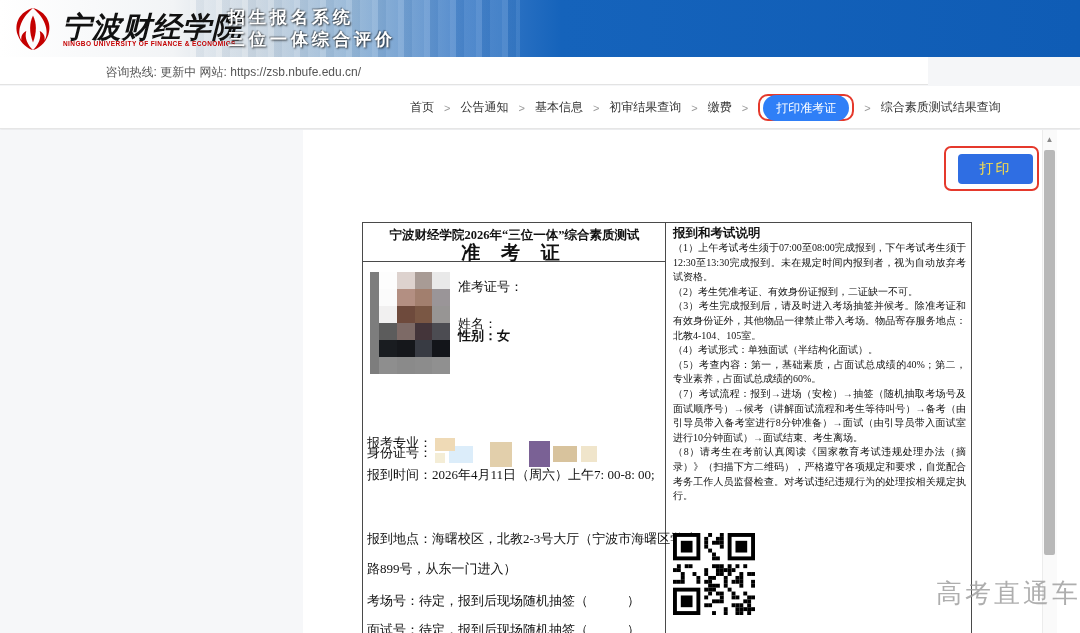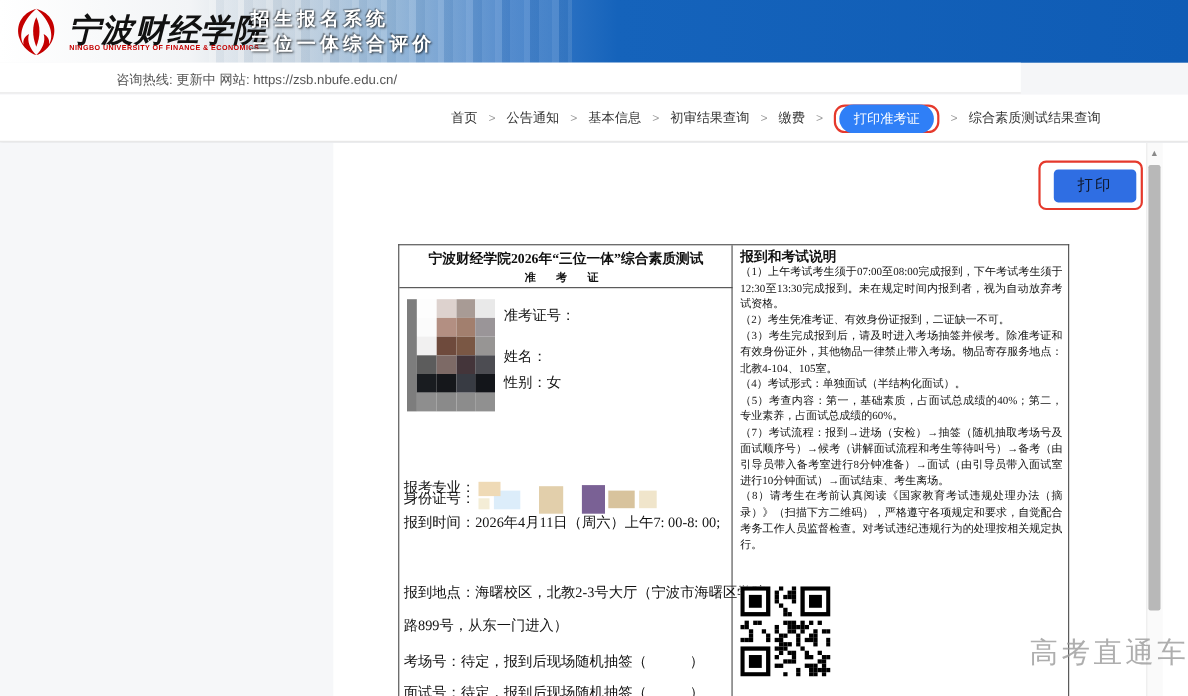--- a/index.html
+++ b/index.html
@@ -32,35 +32,35 @@
   .nav-active { background:#2f7ff7; color:#fff; font-size:12px; padding:6px 13px; border-radius:14px; }
 
   
   #content-bg { position:absolute; left:0; top:130px; width:1080px; height:503px; background:#f6f7f9; }
   #panel { position:absolute; left:303px; top:130px; width:777px; height:503px; background:#fff; }
 
   
   #print-outline { position:absolute; left:944px; top:146px; width:95px; height:45px;
     border:2px solid #e5392c; border-radius:7px; }
   #print-btn { position:absolute; left:958px; top:154px; width:75px; height:30px; background:#2f6ee3;
-    color:#0f172a; font-size:14px; border:none; border-radius:4px; cursor:pointer; letter-spacing:2px; }
+    color:#fde047; font-size:14px; border:none; border-radius:4px; cursor:pointer; letter-spacing:2px; }
 
   
   #scrollbar { position:absolute; left:1042px; top:130px; width:15px; height:503px; background:#fafafa; border-left:1px solid #ececec; }
   #scroll-up { position:absolute; left:1042px; top:132px; width:15px; height:16px; color:#8a8a8a; font-size:8px; text-align:center; line-height:16px; cursor:pointer; }
   #scroll-thumb { position:absolute; left:1044px; top:150px; width:11px; height:405px; background:#b8b8b8; border-radius:2px; cursor:pointer; }
 
   
   #ticket { position:absolute; left:362px; top:222px; width:610px; height:411px;
     border:1px solid #4a4a4a; border-bottom:none; background:#fff;
     font-family:"Liberation Serif", serif; color:#111; }
   #t-left { position:absolute; left:0; top:0; width:303px; height:411px; border-right:1px solid #4a4a4a; }
   #t-title { position:absolute; left:0; top:0; width:303px; height:39px; border-bottom:1px solid #4a4a4a;
     text-align:center; font-weight:bold; font-size:12.5px; line-height:18px; padding-top:3px; }
-  #t-title .l2 { letter-spacing:8px; font-size:10px; }
+  #t-title .l2 { letter-spacing:8px; font-size:19px; }
 
   .t-row { position:absolute; font-size:13px; white-space:nowrap; }
 
   
   #photo { position:absolute; left:7px; top:49px; width:80px; height:102px;
     display:grid; grid-template-columns:9px 1fr 1fr 1fr 1fr; grid-template-rows:repeat(6,1fr); }
   #photo div { width:100%; height:100%; }
 
   .pix { display:inline-block; vertical-align:middle; }
 
@@ -157,21 +157,21 @@
         <div style="background:#383b43"></div>
         <div style="background:#13151a"></div>
       <div style="background:#8e8e8e"></div>
         <div style="background:#8a8a8a"></div>
         <div style="background:#8c8c8c"></div>
         <div style="background:#909090"></div>
     </div>
 
     <div class="t-row" style="left:95px; top:55px;">准考证号：</div>
     <div class="t-row" style="left:95px; top:92px;">姓名：</div>
-    <div class="t-row" style="left:95px; top:116px;"><span>性别：</span><span>女</span></div>
+    <div class="t-row" style="left:95px; top:104px;font-weight:bold;"><span>性别：</span><span>女</span></div>
 
     <div class="t-row" style="left:4px; top:178px;margin-top:40px;">
       <span>身份证号：</span>
       <span class="pix" style="width:10px;height:10px;background:#f4edd6;margin-top:8px"></span>
       <span class="pix" style="width:24px;height:17px;background:#dcedfa"></span>
       <span class="pix" style="width:22px;height:25px;background:#e2cfab;margin-left:14px"></span>
       <span class="pix" style="width:21px;height:26px;background:#7a6195;margin-left:14px"></span>
       <span class="pix" style="width:24px;height:16px;background:#d8c39d"></span>
       <span class="pix" style="width:16px;height:16px;background:#f0e5cb"></span>
     </div>

